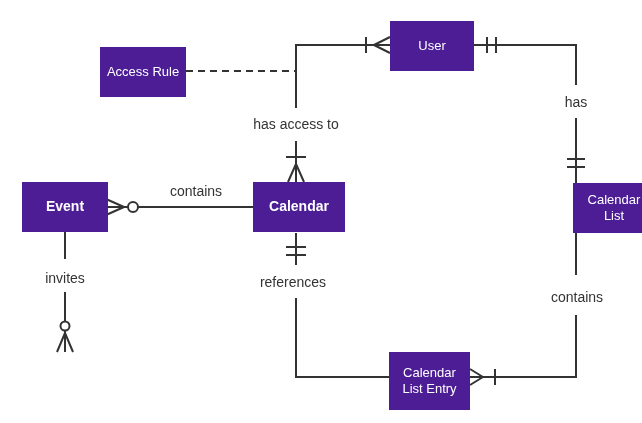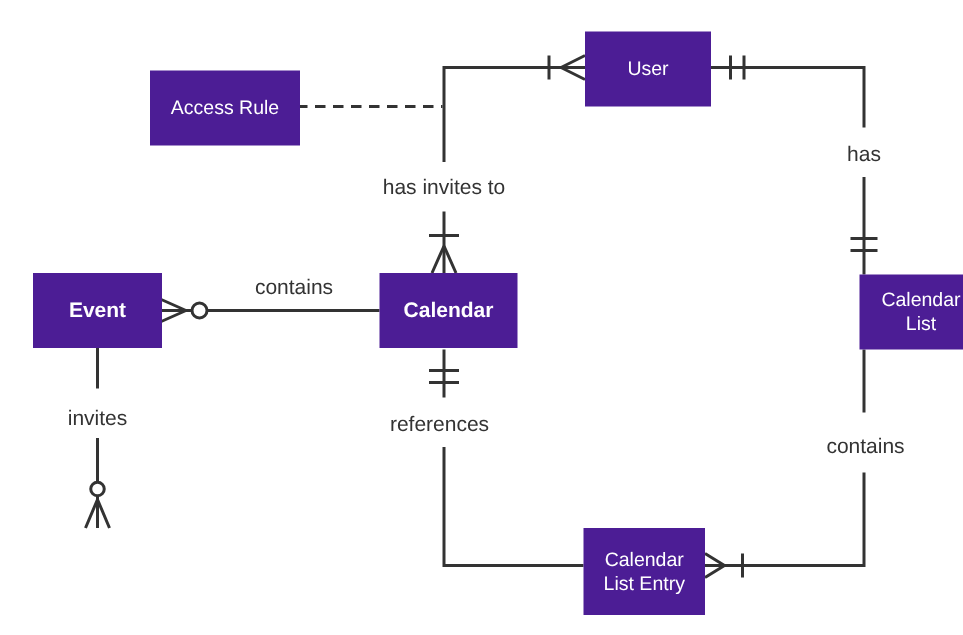--- a/index.html
+++ b/index.html
@@ -82,36 +82,36 @@
     </g>
 
     <g>
       <path d="M576 233 V275"></path>
       <path d="M576 315 V377 H470"></path>
       <path d="M495 369 V385"></path>
       <path d="M483 377 L470 369 M483 377 L470 385"></path>
     </g>
   </svg>
 
-  <div class="entity green" style="left:100px; top:47px;  width:100px; height:50px;">Access Rule</div>
+  <div class="entity green" style="left:100px; top:47px;  width:86px; height:50px;">Access Rule</div>
 
   <div class="entity green" style="left:390px; top:21px;  width:84px; height:50px;">User</div>
 
   <div class="entity orange" style="left:22px;  top:182px; width:86px; height:50px;">Event</div>
 
   <div class="entity orange" style="left:253px; top:182px; width:92px; height:50px;">Calendar</div>
 
   <div class="entity green" style="left:533px; top:183px; width:82px; height:50px;margin-left:40px;">Calendar List</div>
 
   <div class="entity green" style="left:389px; top:352px; width:81px; height:58px;">Calendar List Entry</div>
 
 
   <div class="rel-label" style="left:196px; top:191px;">contains</div>
 
-  <div class="rel-label" style="left:296px; top:124px;">has invites to</div>
+  <div class="rel-label" style="left:296px; top:124px;">has access to</div>
 
   <div class="rel-label" style="left:576px; top:102px;">has</div>
 
   <div class="rel-label" style="left:65px; top:278px;">invites</div>
 
   <div class="rel-label" style="left:293px; top:282px;">references</div>
 
   <div class="rel-label" style="left:577px; top:297px;">contains</div>
 </div>
 

